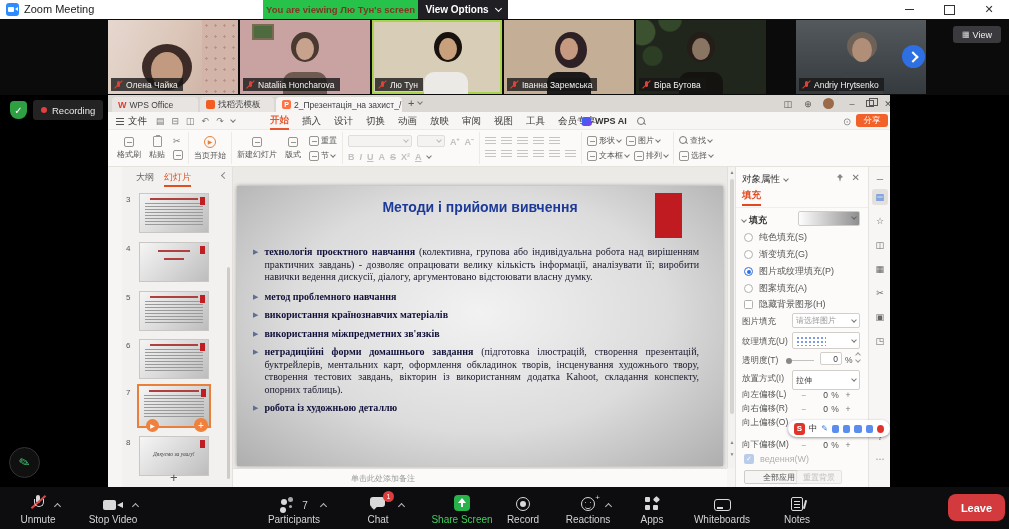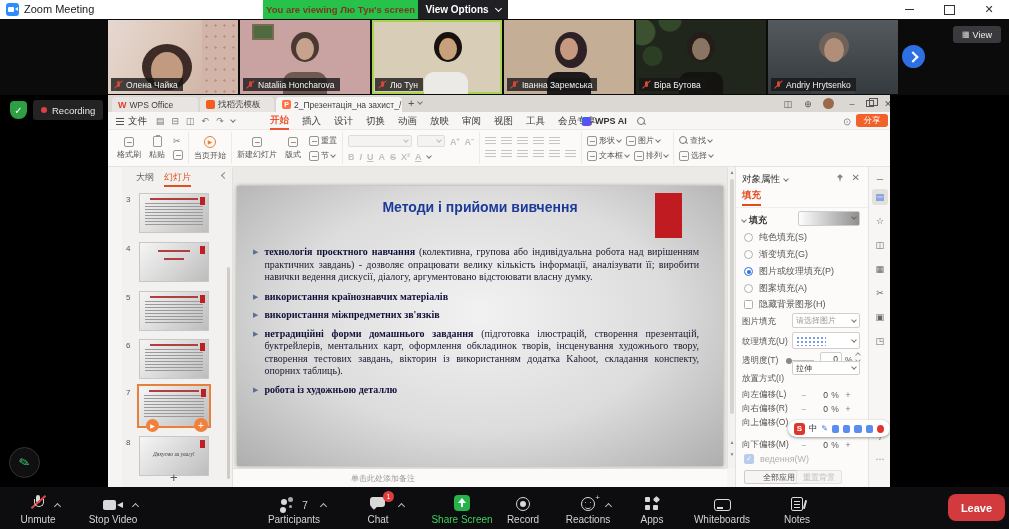--- a/index.html
+++ b/index.html
@@ -23,21 +23,21 @@
 
 .strip{position:absolute;left:0;top:19px;width:1009px;height:76px;background:#0b0b0b}
 .tile{position:absolute;top:1px;width:130px;height:74px;overflow:hidden}
 .t1{left:108px;background:linear-gradient(115deg,#e6d8d0 0%,#dcc7ba 45%,#c8ab9c 100%)}
 .t1::after{content:"";position:absolute;right:0;top:0;width:36px;height:74px;background:radial-gradient(#bb9287 18%,transparent 20%) 0 0/9px 11px,#d2b5a8}
 .t2{left:240px;background:#c9a2a2}
 .t3{left:372px;background:#d8cdb7;box-shadow:inset 0 0 0 2px #a9d34d}
 .t4{left:504px;background:#c4ae95}
 .t5{left:636px;background:#21261d}
 .t5::before{content:"";position:absolute;left:-8px;top:-6px;width:70px;height:60px;background:radial-gradient(circle at 20% 30%,#3b512f 0 18%,transparent 20%),radial-gradient(circle at 60% 10%,#33482a 0 16%,transparent 18%),radial-gradient(circle at 35% 70%,#2c3f24 0 15%,transparent 17%)}
-.t6{left:768px;background:linear-gradient(180deg,#53595d 0%,#343a3e 100%)}
+.t6{left:796px;background:linear-gradient(180deg,#53595d 0%,#343a3e 100%)}
 .hairc,.face,.torso{position:absolute;border-radius:50%}
 .hairc{width:28px;height:30px;top:12px;left:51px}
 .face{width:18px;height:22px;top:18px;left:56px}
 .torso{width:44px;height:22px;top:52px;left:43px;border-radius:10px 10px 0 0}
 .t1 .hairc{width:50px;height:46px;top:24px;left:34px;background:#3c2b27}
 .t1 .face{width:32px;height:36px;top:32px;left:43px;background:#c29a80}
 .t2 .hairc{background:#4a3930}.t2 .face{background:#c7a28c}.t2 .torso{background:#6e5a50}
 .t2 .paint{position:absolute;left:12px;top:4px;width:22px;height:16px;background:#4e6b3f;border:2px solid #7a6a52}
 .t3 .hairc{left:62px;background:#17120e}.t3 .face{left:67px;background:#c9a07c}.t3 .torso{left:52px;background:#eceae6}
 .t4 .hairc{width:32px;height:36px;background:#2e2125}.t4 .face{background:#c59a80}.t4 .torso{background:#1e1a1c}
@@ -568,20 +568,24 @@
         <div class="stitle">
           <div>Методи і прийоми вивчення</div>
         </div>
         <div class="sbullets">
           <div class="sb" style="margin-bottom:7px">
             <span class="mk">▶</span>
             <span class="tx"><b>технологія проєктного навчання</b><span> (колективна, групова або індивідуальна робота над вирішенням практичних завдань) - дозволяє опрацювати велику кількість інформації, аналізувати її; виробити навички ведення дискусії, діалогу, аргументовано відстоювати власну думку.</span></span>
           </div>
           <div class="sb">
             <span class="mk">▶</span>
+            <span class="tx"><b>метод проблемного навчання</b><span></span></span>
+          </div>
+          <div class="sb">
+            <span class="mk">▶</span>
             <span class="tx"><b>використання країнознавчих матеріалів</b><span></span></span>
           </div>
           <div class="sb">
             <span class="mk">▶</span>
             <span class="tx"><b>використання міжпредметних зв'язків</b><span></span></span>
           </div>
           <div class="sb">
             <span class="mk">▶</span>
             <span class="tx"><b>нетрадиційні форми домашнього завдання</b><span> (підготовка ілюстрацій, створення презентацій, буктрейлерів, ментальних карт, оформлення обкладинок творів, інсценування художнього твору, створення тестових завдань, вікторин із використанням додатка Kahoot, складання конспекту, опорних таблиць).</span></span>
           </div>
@@ -657,21 +661,21 @@
       <span class="lblabs" style="top:188px">透明度(T)</span>
       <div class="slider" style="top:193px"></div>
       <div class="numbox" style="top:185px">0</div>
       <span class="pct" style="top:188px">%</span>
       <div class="spin" style="top:186px">
           <i class="up"></i>
           <i class="dn"></i>
         </div>
 
       <span class="lblabs" style="top:206px">放置方式(I)</span>
-      <div class="dd" style="top:194px;height:14px">
+      <div class="dd" style="top:203px;height:20px">
         <span style="color:#444">拉伸</span>
         <span class="cvd"></span>
       </div>
 
       <div class="offrow" style="top:222px">
         <span class="ol">向左偏移(L)</span>
         <span class="m">−</span>
         <span class="v">0</span>
         <span class="p">%</span>
         <span class="pl">+</span>

